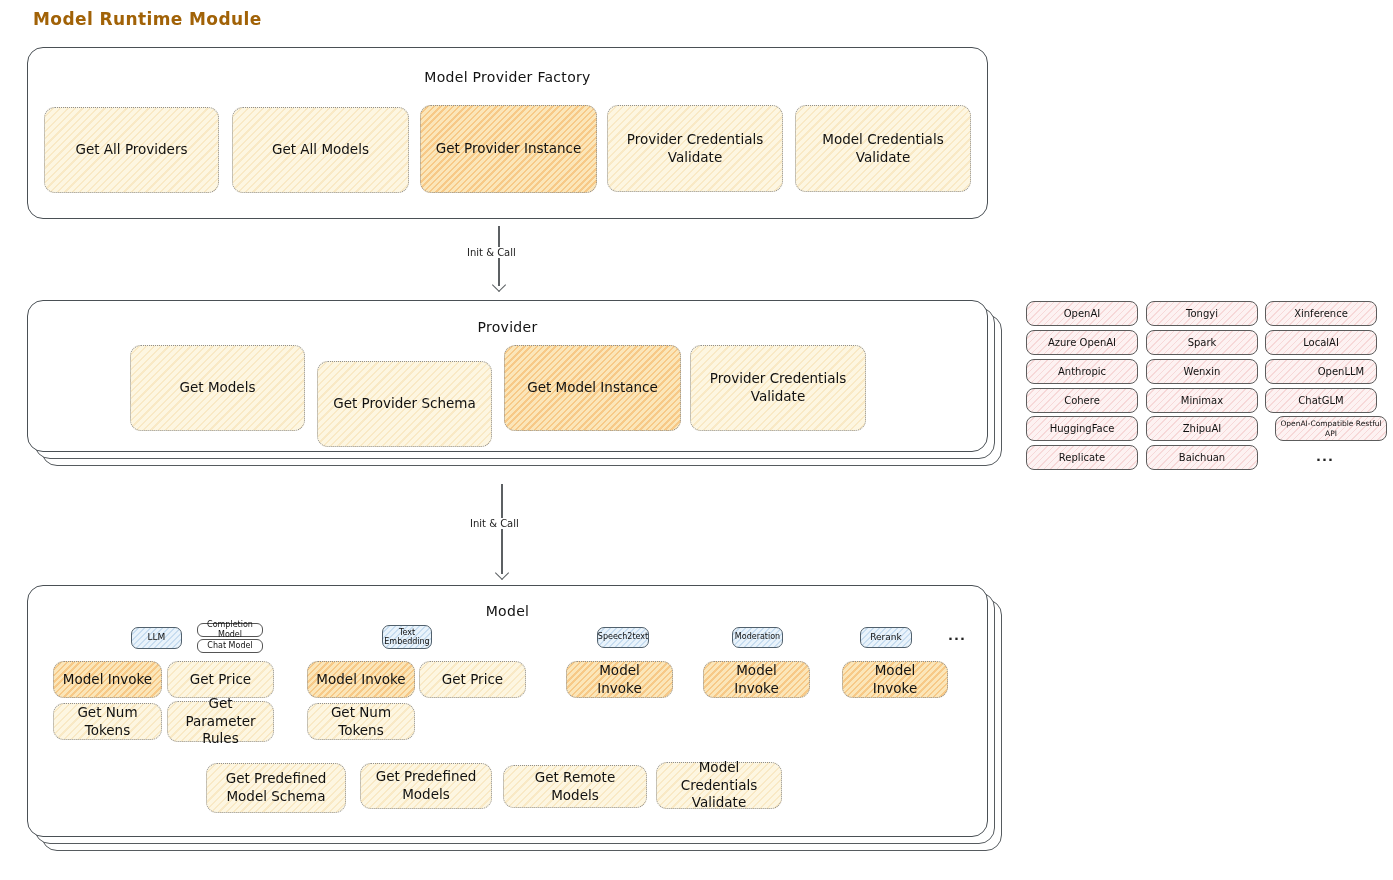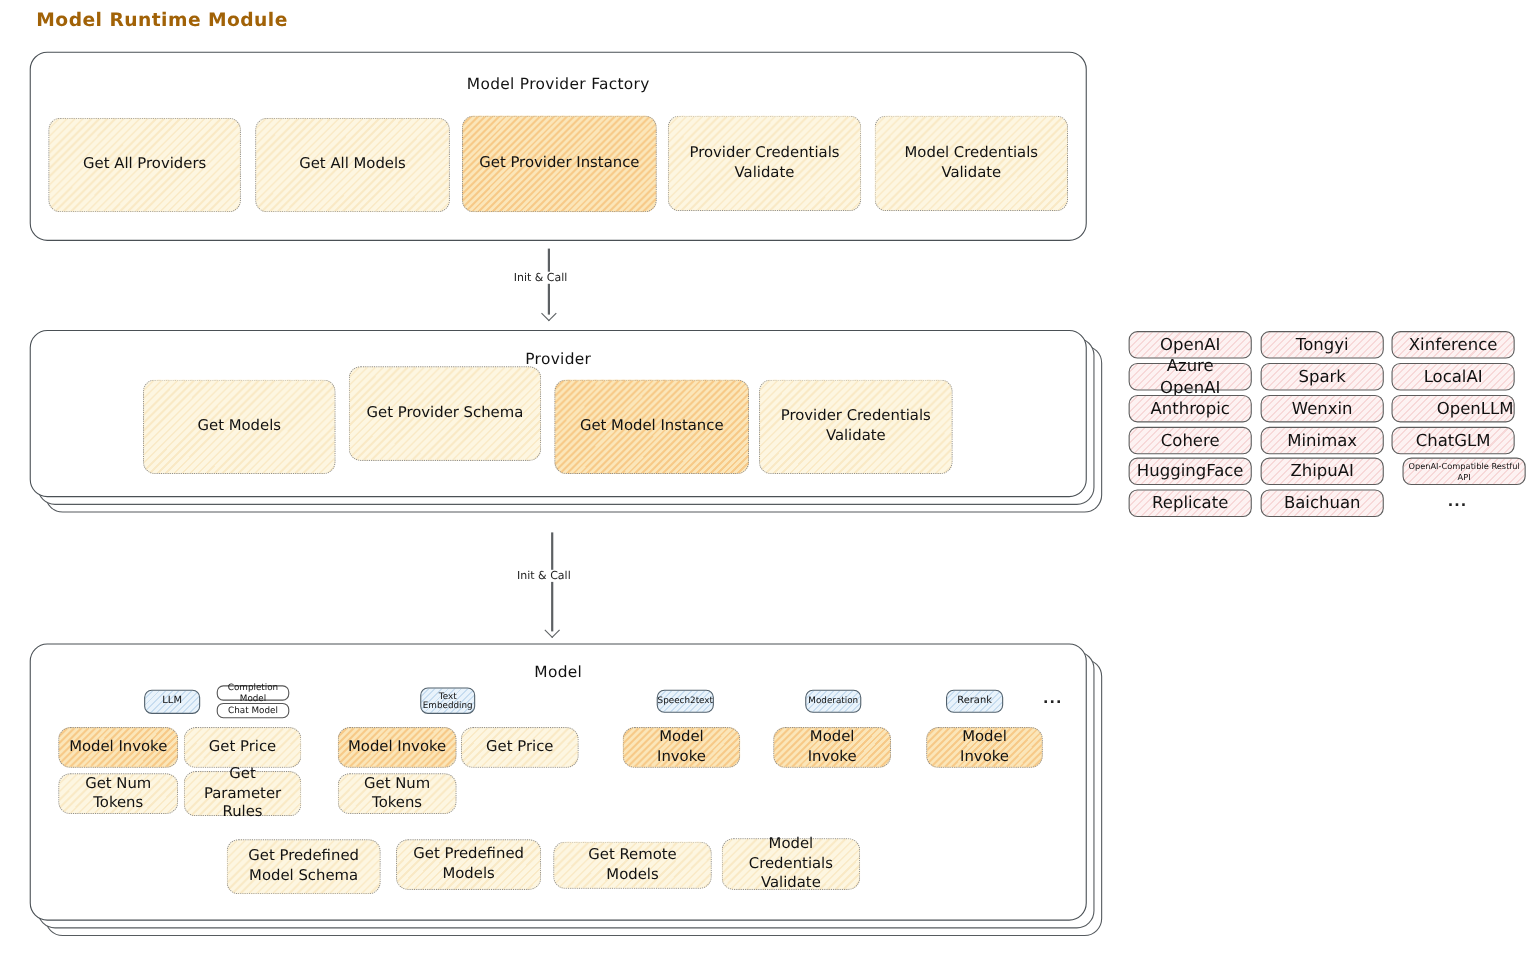--- a/index.html
+++ b/index.html
@@ -20,21 +20,21 @@
   .yellow{
     border:1.6px dotted #8f8f8f;
     background-color:#fdf6e1;
     background-image:repeating-linear-gradient(135deg, rgba(237,187,96,0.22) 0px, rgba(237,187,96,0.22) 1.6px, transparent 1.6px, transparent 5.2px);
   }
   .yellow.hl{
     background-color:#fbe9c4;
     background-image:repeating-linear-gradient(135deg, rgba(242,162,60,0.45) 0px, rgba(242,162,60,0.45) 1.8px, rgba(251,222,158,0.28) 1.8px, rgba(251,222,158,0.28) 4.4px);
   }
   .pink{
-    border:1.4px solid #5c5c5c;border-radius:8px;font-size:15px;padding:1px 4px;
+    border:1.4px solid #5c5c5c;border-radius:8px;font-size:10px;padding:1px 4px;
     background-color:#fdf2f2;
     background-image:repeating-linear-gradient(135deg, rgba(226,125,125,0.22) 0px, rgba(226,125,125,0.22) 1.3px, transparent 1.3px, transparent 4.6px);
   }
   .pink.small{font-size:7.5px;margin-left:10px;}
   .blue{
     border:1.4px solid #51606c;border-radius:7px;font-size:9px;padding:1px 3px;
     background-color:#e9f3fb;
     background-image:repeating-linear-gradient(135deg, rgba(122,170,214,0.30) 0px, rgba(122,170,214,0.30) 1.2px, transparent 1.2px, transparent 4.2px);
   }
   .whitetab{border:1.2px solid #555;border-radius:6px;background:#fff;font-size:8px;padding:0 2px;}
@@ -62,21 +62,21 @@
   <div class="vline" style="left:498px;top:226px;height:60px;"></div>
   <div class="chev" style="left:494px;top:280px;"></div>
   <div class="arrow-label" style="left:463px;top:247px;">Init &amp; Call</div>
 
   <div class="frame-shadow" style="left:41px;top:314px;width:961px;height:152px;"></div>
   <div class="frame-shadow" style="left:34px;top:307px;width:961px;height:152px;"></div>
   <div class="frame" style="left:27px;top:300px;width:961px;height:152px;">
     <div class="frame-title" style="top:18px;">Provider</div>
   </div>
   <div class="node yellow" style="left:130px;top:345px;width:175px;height:86px;">Get Models</div>
-  <div class="node yellow" style="left:317px;top:333px;width:175px;height:86px;text-align:right;">Get Provider Schema</div>
+  <div class="node yellow" style="left:317px;top:361px;width:175px;height:86px;text-align:right;">Get Provider Schema</div>
   <div class="node yellow hl" style="left:504px;top:345px;width:177px;height:86px;">Get Model Instance</div>
   <div class="node yellow" style="left:690px;top:345px;width:176px;height:86px;">Provider Credentials Validate</div>
 
   <div class="node pink" style="left:1026px;top:301px;width:112px;height:25px;">OpenAI</div>
   <div class="node pink" style="left:1146px;top:301px;width:112px;height:25px;">Tongyi</div>
   <div class="node pink" style="left:1265px;top:301px;width:112px;height:25px;">Xinference</div>
   <div class="node pink" style="left:1026px;top:330px;width:112px;height:25px;">Azure OpenAI</div>
   <div class="node pink" style="left:1146px;top:330px;width:112px;height:25px;">Spark</div>
   <div class="node pink" style="left:1265px;top:330px;width:112px;height:25px;">LocalAI</div>
   <div class="node pink" style="left:1026px;top:359px;width:112px;height:25px;">Anthropic</div>

